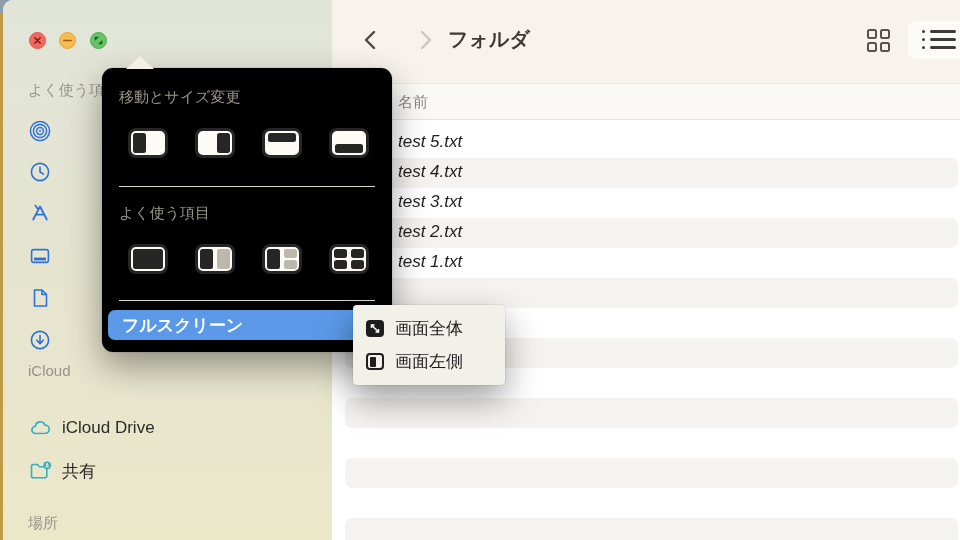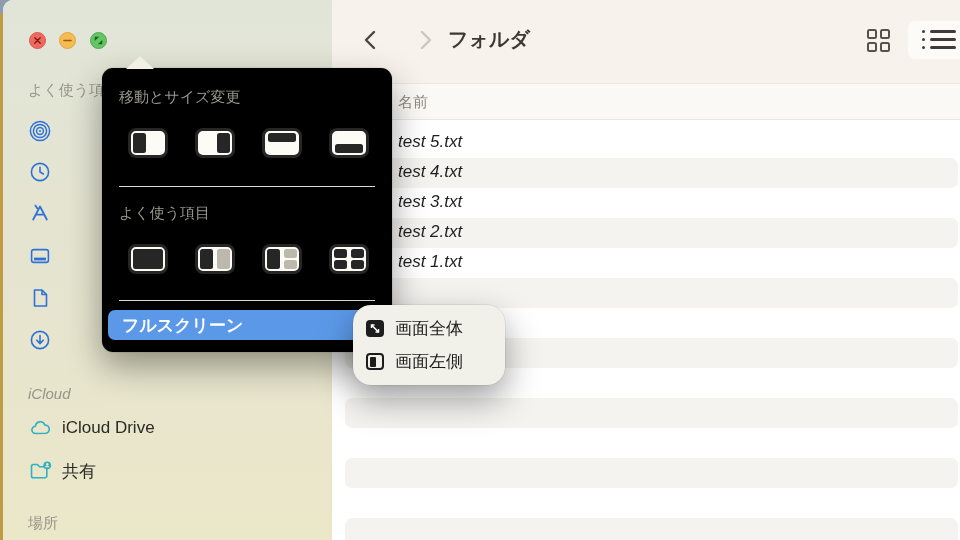--- a/index.html
+++ b/index.html
@@ -77,21 +77,21 @@
   .t-quad .b { right:2px; top:2px; width:13px; height:9px; }
   .t-quad .c { left:2px; bottom:2px; width:13px; height:9px; }
   .t-quad .d { right:2px; bottom:2px; width:13px; height:9px; }
   .fs-row { position:absolute; left:6px; top:242px; width:278px; height:30px;
     background:#5b99e8; border-radius:7px;padding-left:11px; }
   .fs-row span.lbl { position:absolute; left:14px; top:4px; color:#fff; font-size:17px; font-weight:600; }
   .fs-row .chev { position:absolute; right:10px; top:7px; width:16px; height:16px; }
 
   
   .submenu { position:absolute; left:350px; top:305px; width:152px; z-index:60;
-    background:#f1f0e9; border-radius:18px; padding:7px 0;
+    background:#f1f0e9; border-radius:4px; padding:7px 0;
     box-shadow:0 14px 34px rgba(0,0,0,.38), 0 0 0 0.5px rgba(0,0,0,.12); }
   .sub-item { position:relative; height:33px; }
   .sub-item .sic { position:absolute; left:13px; top:8px; width:18px; height:17px; }
   .sub-item .slabel { position:absolute; left:42px; top:5px; font-size:17px; color:#1c1c1c; white-space:nowrap; }
   .mini { position:absolute; inset:0; border:2px solid #1d1d1d; border-radius:4px; background:#f1f0e9; }
   .mini i { position:absolute; top:1.5px; bottom:1.5px; width:6px; background:#1d1d1d; border-radius:1px; }
   .mini.left i { left:1.5px; } .mini.right i { right:1.5px; }
   .expand { position:absolute; inset:0; background:#1d1d1d; border-radius:4px; }
 </style>
 </head>
@@ -138,21 +138,21 @@
     </svg>
     <svg class="fav-icon" style="top:287px;" viewBox="0 0 22 22">
       <path d="M5.5 3 H13 L17.5 7.5 V19 H5.5 Z" fill="none" stroke="#2e72d9" stroke-width="1.6" stroke-linejoin="round"></path>
       <path d="M13 3 V7.5 H17.5" fill="none" stroke="#2e72d9" stroke-width="1.6" stroke-linejoin="round"></path>
     </svg>
     <svg class="fav-icon" style="top:329px;" viewBox="0 0 22 22">
       <circle cx="11" cy="11" r="8.6" fill="none" stroke="#2e72d9" stroke-width="1.6"></circle>
       <path d="M11 6.5 V14 M7.8 11.2 L11 14.6 L14.2 11.2" fill="none" stroke="#2e72d9" stroke-width="1.6" stroke-linecap="round" stroke-linejoin="round"></path>
     </svg>
 
-    <div class="side-label" style="top:385px;font-style:italic;">iCloud</div>
+    <div class="side-label" style="top:362px;">iCloud</div>
 
     <div class="side-row" style="top:416px;padding-left:16px;">
       <svg class="ric" viewBox="0 0 24 24">
         <path d="M6.6 16.5 a3.6 3.6 0 0 1 -0.2 -7.2 a4.9 4.9 0 0 1 9.5 -1.2 a4.1 4.1 0 0 1 0.5 8.2 Z" fill="none" stroke="#2fb0c4" stroke-width="1.6" stroke-linejoin="round"></path>
       </svg>
       <span class="rlabel">iCloud Drive</span>
     </div>
 
     <div class="side-row" style="top:458px;">
       <svg class="ric" viewBox="0 0 24 24">

